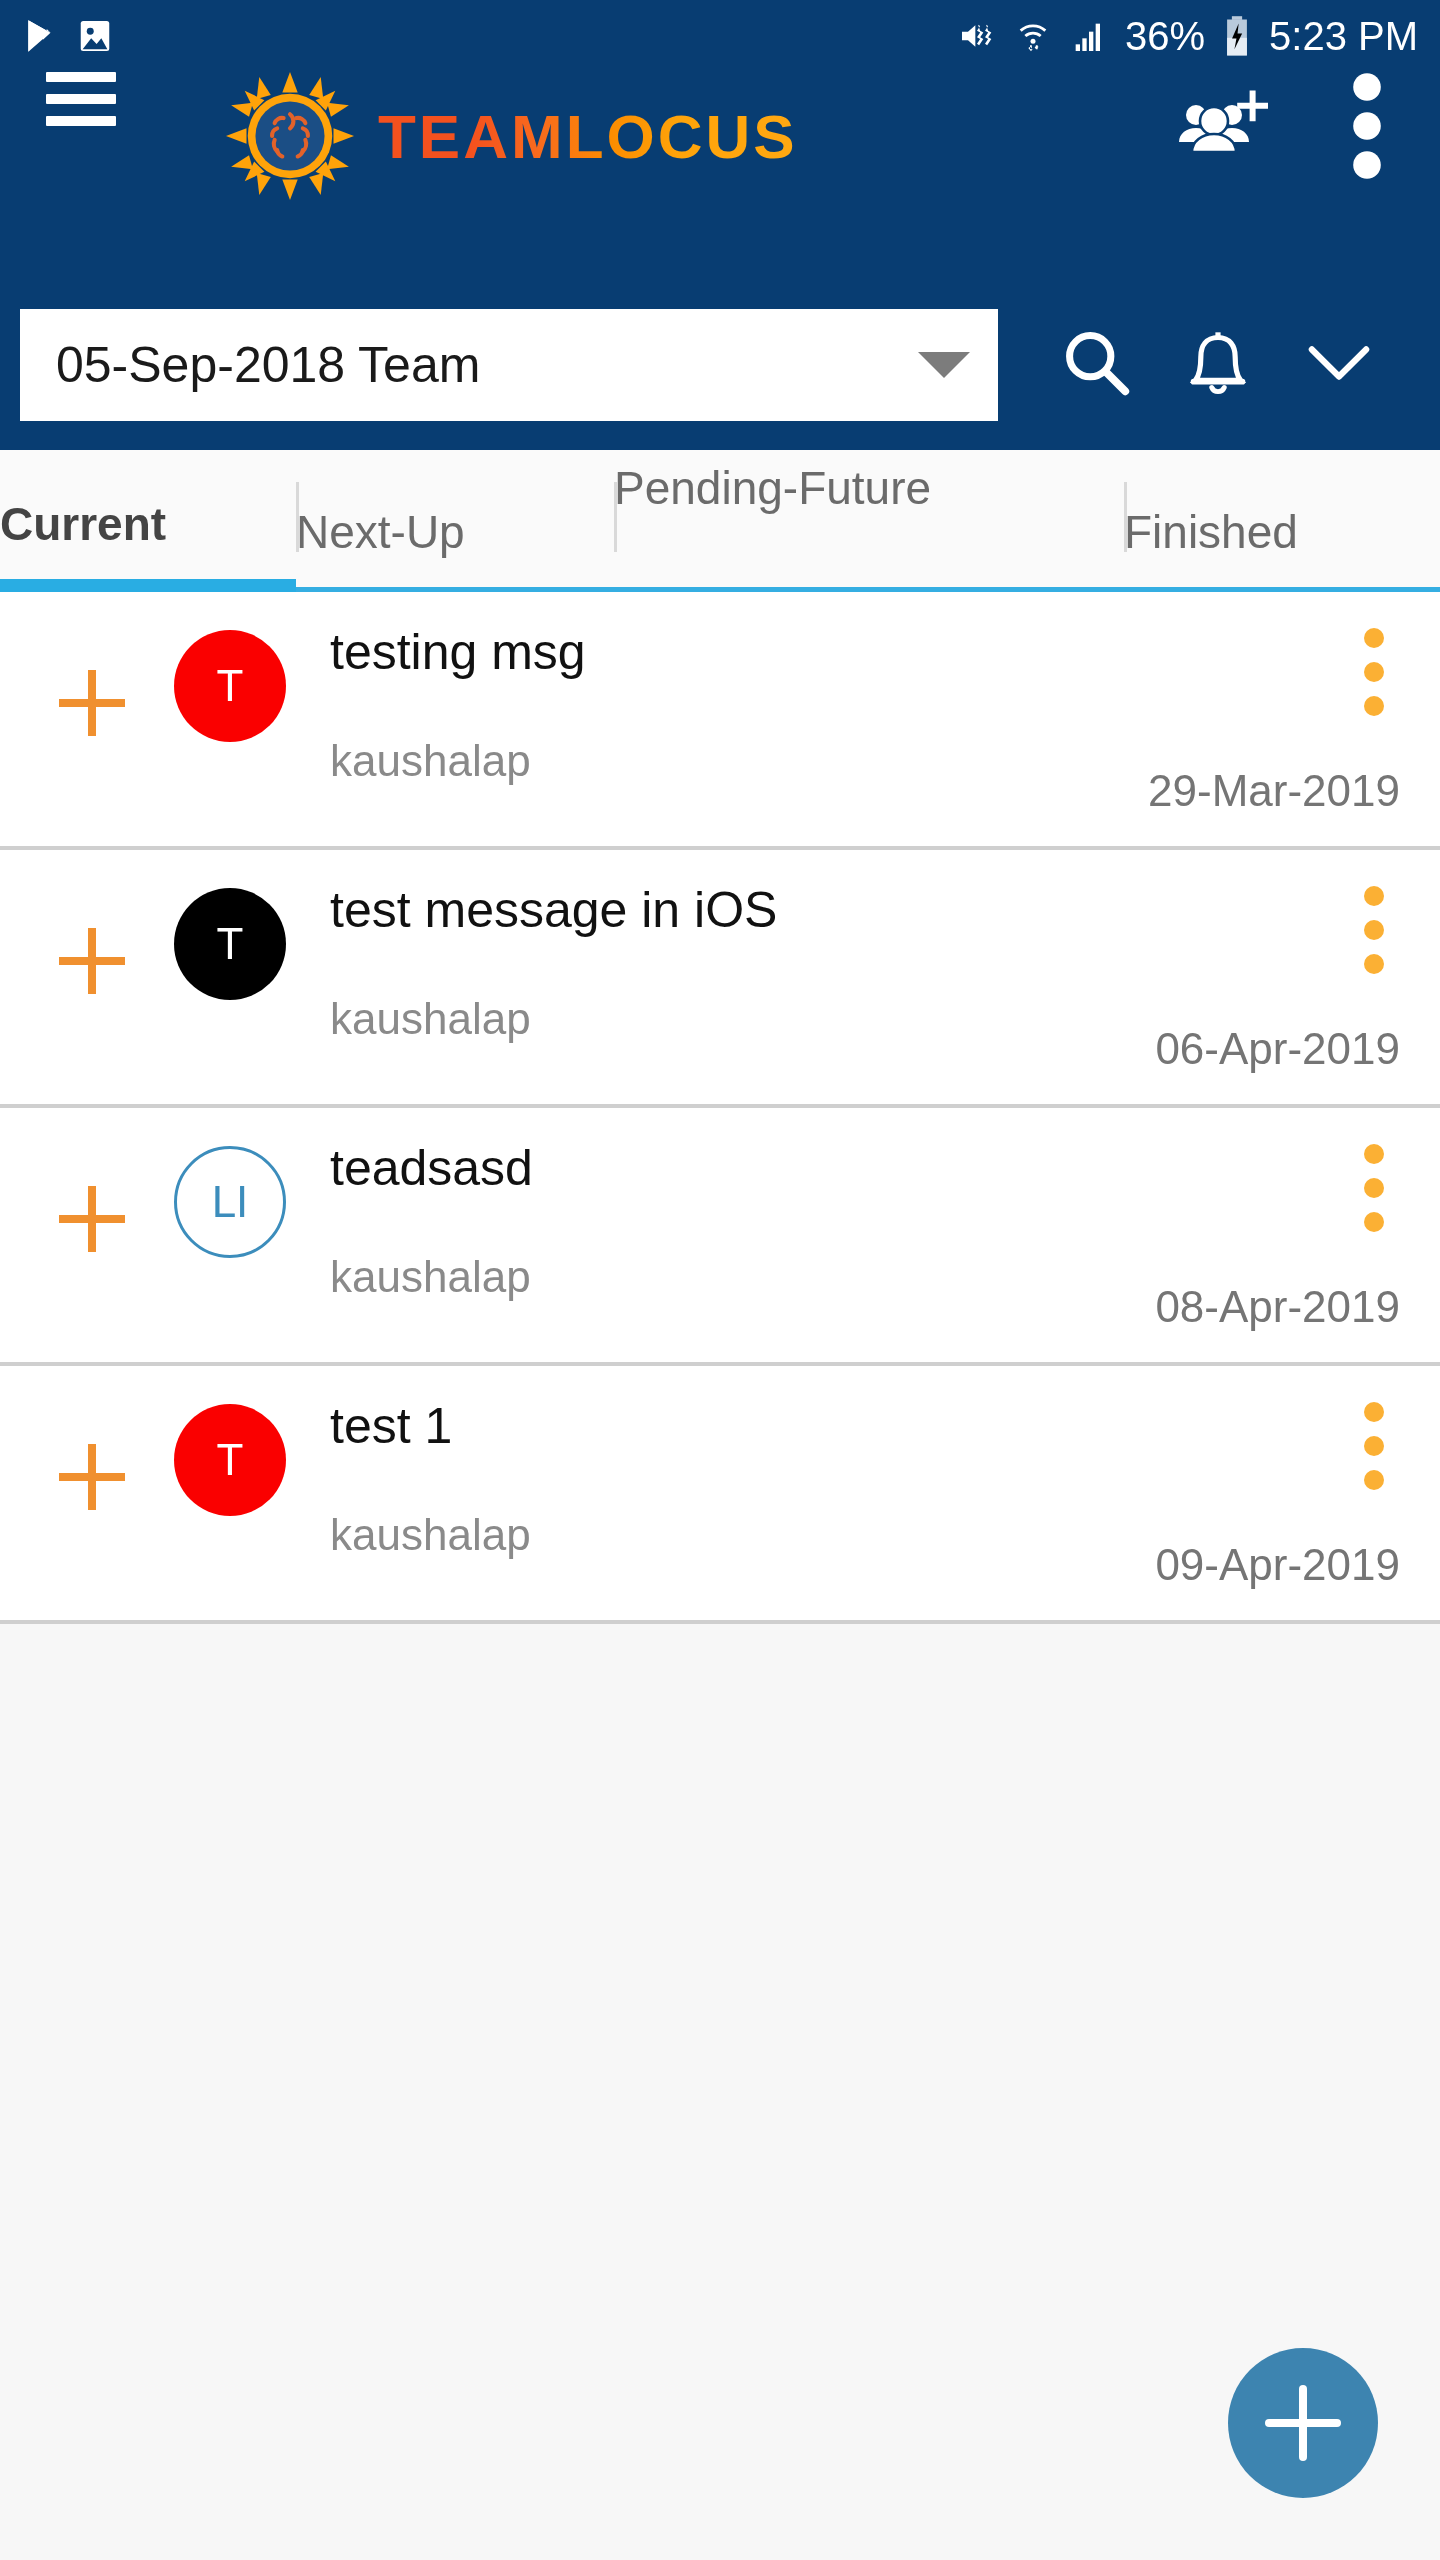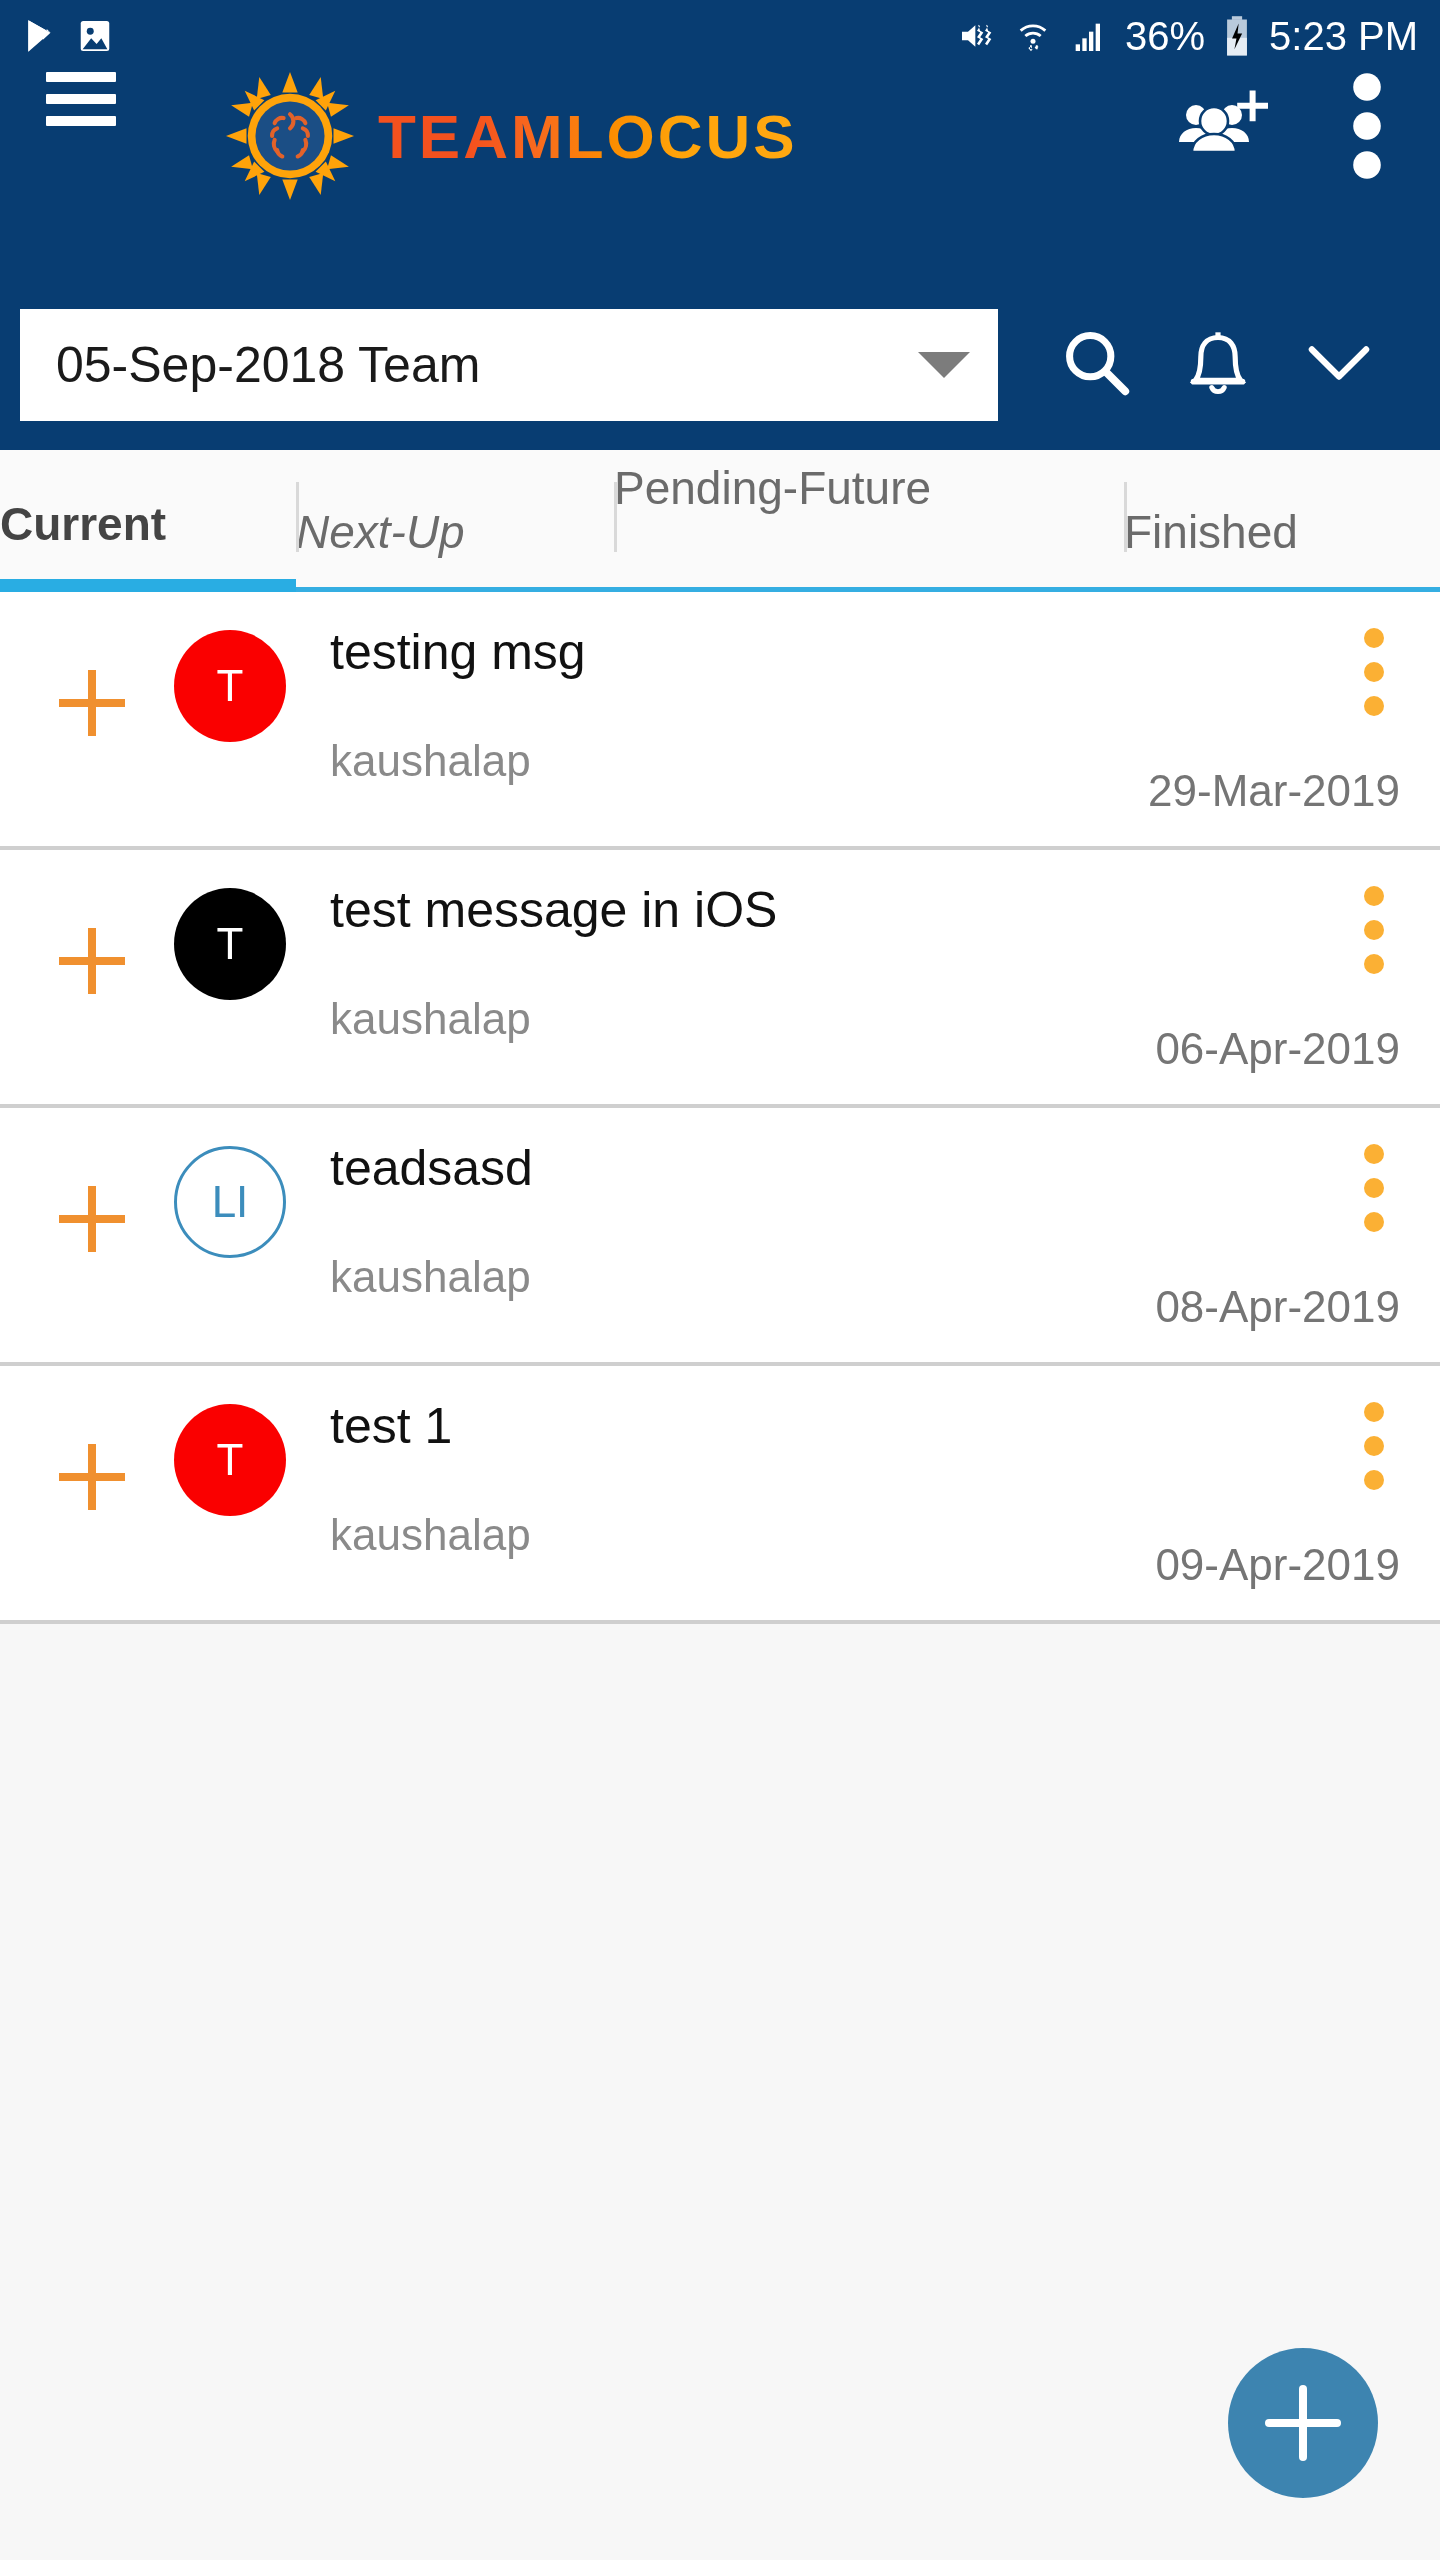--- a/index.html
+++ b/index.html
@@ -260,21 +260,21 @@
       </div>
     </div>
   </div>
 
   <div class="tabs">
     <div class="tab active" style="flex:0 0 296px;">
 
       <span class="tlabel">Current</span>
       <span class="underline"></span>
     </div>
-    <div class="tab" style="flex:0 0 318px;font-style:italic;">
+    <div class="tab" style="flex:0 0 318px;">
       <span class="divider"></span>
       <span class="tlabel">Next-Up</span>
       <span class="underline"></span>
     </div>
     <div class="tab" style="flex:0 0 510px;gap:44px;">
       <span class="divider"></span>
       <span class="tlabel">Pending-Future</span>
       <span class="underline"></span>
     </div>
     <div class="tab" style="flex:1 1 auto;">

